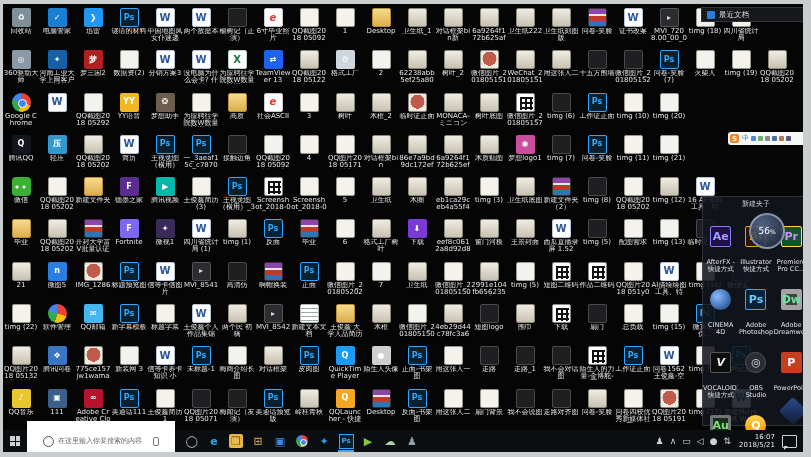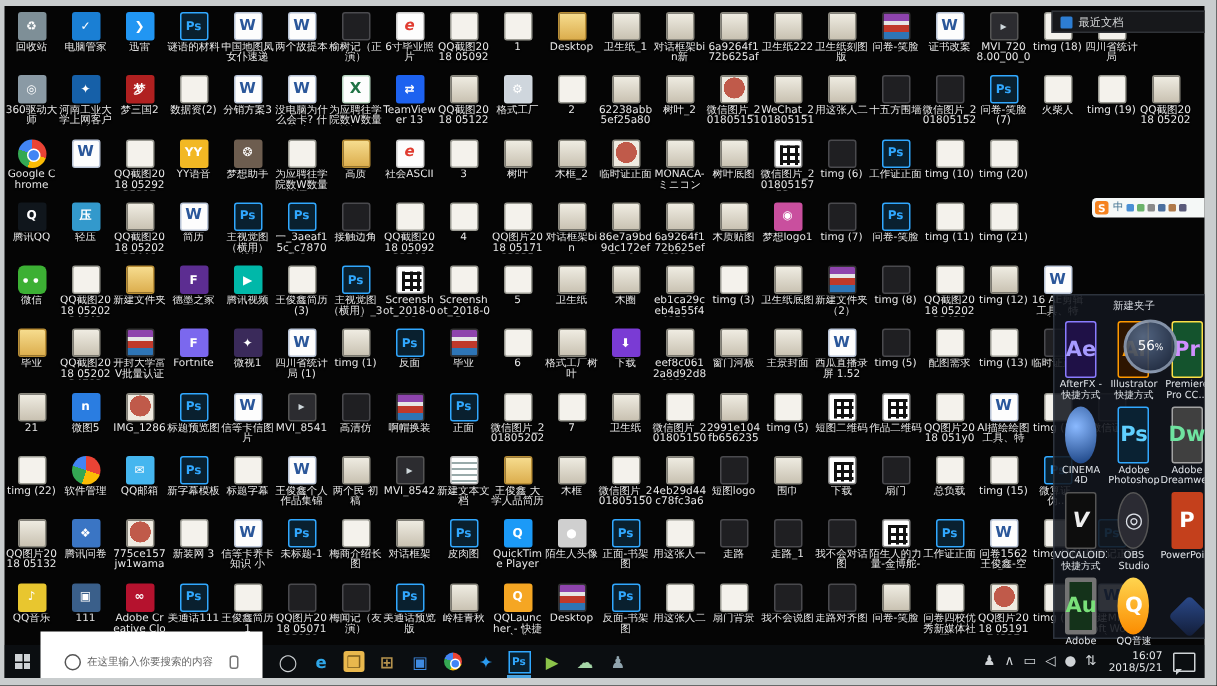--- a/index.html
+++ b/index.html
@@ -30,28 +30,28 @@
   .t-chrome,.t-wheel{border-radius:50%;background:conic-gradient(#ea4335 0 30%,#fbbc05 30% 55%,#34a853 55% 80%,#4285f4 80%);position:relative}
   .t-chrome::after{content:"";position:absolute;left:6px;top:6px;width:7px;height:7px;border-radius:50%;background:#4285f4;border:1.5px solid #fff}
   .t-wechat{background:#3cb034;border-radius:4px;position:relative}
   .t-wechat::after{content:"● ●";font-size:4px;color:#fff;letter-spacing:1px}
   
   .panel{position:absolute;left:699px;top:192px;width:106px;height:228px;background:rgba(18,22,30,.88);
          border:1px solid rgba(90,100,115,.4);z-index:5}
   .panel-title{font-size:7px;color:#cfd3da;text-align:center;padding:2px 0 1px}
   .panel-grid{display:flex;flex-wrap:wrap}
   .pcell{width:33.33%;text-align:center;padding-top:4px;box-sizing:border-box}
-  .pic{width:21px;height:38px;margin:0 auto;border-radius:2px;display:flex;align-items:center;justify-content:center;font-weight:bold;font-size:14px;box-sizing:border-box}
+  .pic{width:21px;height:21px;margin:12px auto;border-radius:2px;display:flex;align-items:center;justify-content:center;font-weight:bold;font-size:11px;box-sizing:border-box}
   .plbl{margin-top:1px;font-size:6.5px;line-height:7px;max-height:14px;overflow:hidden;color:#dfe3e8}
   .p-ae{background:#1f1147;color:#a79bff;border:1px solid #8a7cff}
   .p-ai{background:#2e1500;color:#ff9a00;border:1px solid #ff9a00}
   .p-pr{background:#14532d;color:#d08fff;border:1px solid #fde047}
   .p-c4d{background:radial-gradient(circle at 35% 35%,#8ab9ff,#123a7a);border-radius:50%}
   .p-psa{background:#0a2233;color:#5fd0ff;border:1px solid #31a8ff}
-  .p-dw{background:#404040;color:#6fe3a0;border:1px solid #a3a3a3}
+  .p-dw{background:#404040;color:#6fe3a0;border:5px solid #a3a3a3}
   .p-voc{background:#0d0d0d;color:#eee;border:1px solid #555;font-style:italic}
   .p-obs{background:#2b2b33;color:#dfe3ea;border-radius:50%;border:1px solid #555}
   .p-ppt{background:#c4401c;color:#fff}
   .p-au{background:#14321a;color:#7ae07a;border:3px solid #737373}
   .p-qqs{background:linear-gradient(#ffd54f,#fb8c00);color:#fff;border-radius:50%}
   .ball{position:absolute;left:46px;top:16px;width:32px;height:32px;border-radius:50%;z-index:6;
         background:radial-gradient(circle at 35% 30%,rgba(90,110,140,.9),rgba(25,35,55,.92));
         border:2px solid rgba(200,215,235,.55);color:#fff;display:flex;align-items:center;justify-content:center;font-size:9px}
   .ball small{font-size:6px}
   .cube{position:absolute;right:6px;bottom:4px;width:20px;height:20px;background:linear-gradient(135deg,#2b4a8c,#121c36);transform:rotate(45deg);border-radius:3px}

